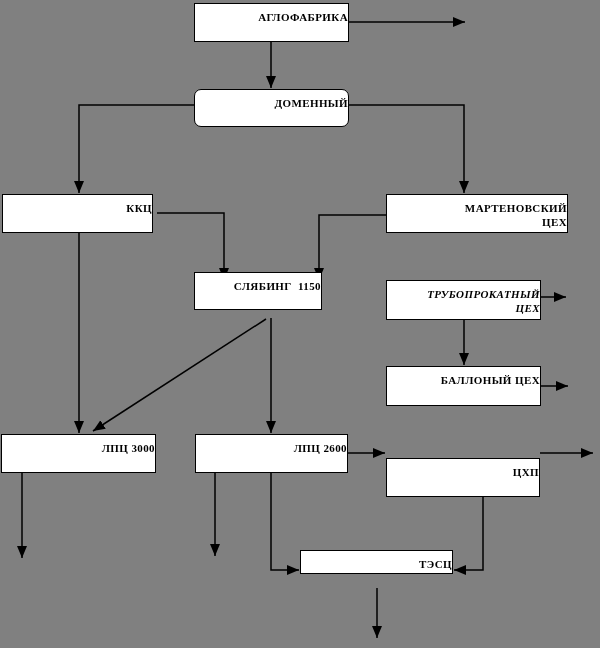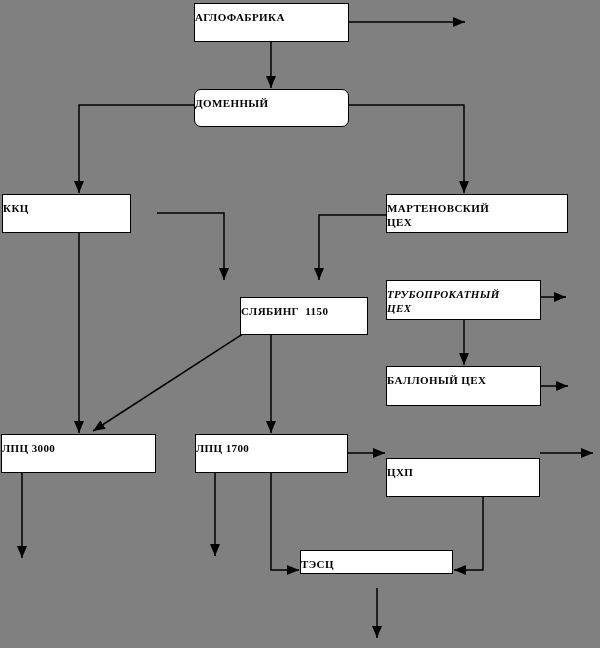--- a/index.html
+++ b/index.html
@@ -19,21 +19,21 @@
   .node {
     position: absolute;
     box-sizing: border-box;
     background: #ffffff;
     border: 1.5px solid #000000;
     color: #000000;
     font-weight: bold;
     font-size: 11px;
     line-height: 14px;
     letter-spacing: 0.4px;
-    text-align: left;
+    text-align: right;
     padding-top: 6px;
     white-space: pre-wrap;
   }
   polyline {
     fill: none;
     stroke: #000000;
     stroke-width: 1.5;
   }
 </style>
 </head>
@@ -64,25 +64,25 @@
         <polyline points="271,473 271,570 299,570" marker-end="url(#arrowhead)"></polyline>
         <polyline points="348,453 385,453" marker-end="url(#arrowhead)"></polyline>
         <polyline points="540,453 593,453" marker-end="url(#arrowhead)"></polyline>
         <polyline points="483,473 483,570 454,570" marker-end="url(#arrowhead)"></polyline>
         <polyline points="377,588 377,638" marker-end="url(#arrowhead)"></polyline>
       </g>
   </svg>
   <div id="nodes-layer">
       <div class="node" style="left: 194px; top: 3px; width: 155px; height: 39px;">АГЛОФАБРИКА</div>
       <div class="node" style="left: 194px; top: 89px; width: 155px; height: 38px; border-radius: 7px;">ДОМЕННЫЙ</div>
-      <div class="node" style="left: 2px; top: 194px; width: 129px; height: 39px;">ККЦ</div>
+      <div class="node" style="left: 2px; top: 194px; width: 151px; height: 39px;">ККЦ</div>
       <div class="node" style="left: 386px; top: 194px; width: 182px; height: 39px;">МАРТЕНОВСКИЙ
 ЦЕХ</div>
-      <div class="node" style="left: 194px; top: 297px; width: 128px; height: 38px; margin-left: 46px;">СЛЯБИНГ  1150</div>
+      <div class="node" style="left: 194px; top: 272px; width: 128px; height: 38px;">СЛЯБИНГ  1150</div>
       <div class="node" style="left: 386px; top: 280px; width: 155px; height: 40px; font-style: italic;">ТРУБОПРОКАТНЫЙ
 ЦЕХ</div>
       <div class="node" style="left: 386px; top: 366px; width: 155px; height: 40px;">БАЛЛОНЫЙ ЦЕХ</div>
       <div class="node" style="left: 1px; top: 434px; width: 155px; height: 39px;">ЛПЦ 3000</div>
-      <div class="node" style="left: 195px; top: 434px; width: 153px; height: 39px;">ЛПЦ 1700</div>
+      <div class="node" style="left: 195px; top: 434px; width: 153px; height: 39px;">ЛПЦ 2600</div>
       <div class="node" style="left: 386px; top: 434px; width: 154px; height: 39px; margin-top: 24px;">ЦХП</div>
       <div class="node" style="left: 300px; top: 550px; width: 153px; height: 24px;">ТЭСЦ</div>
     </div>
 </div>
 
 </body></html>

